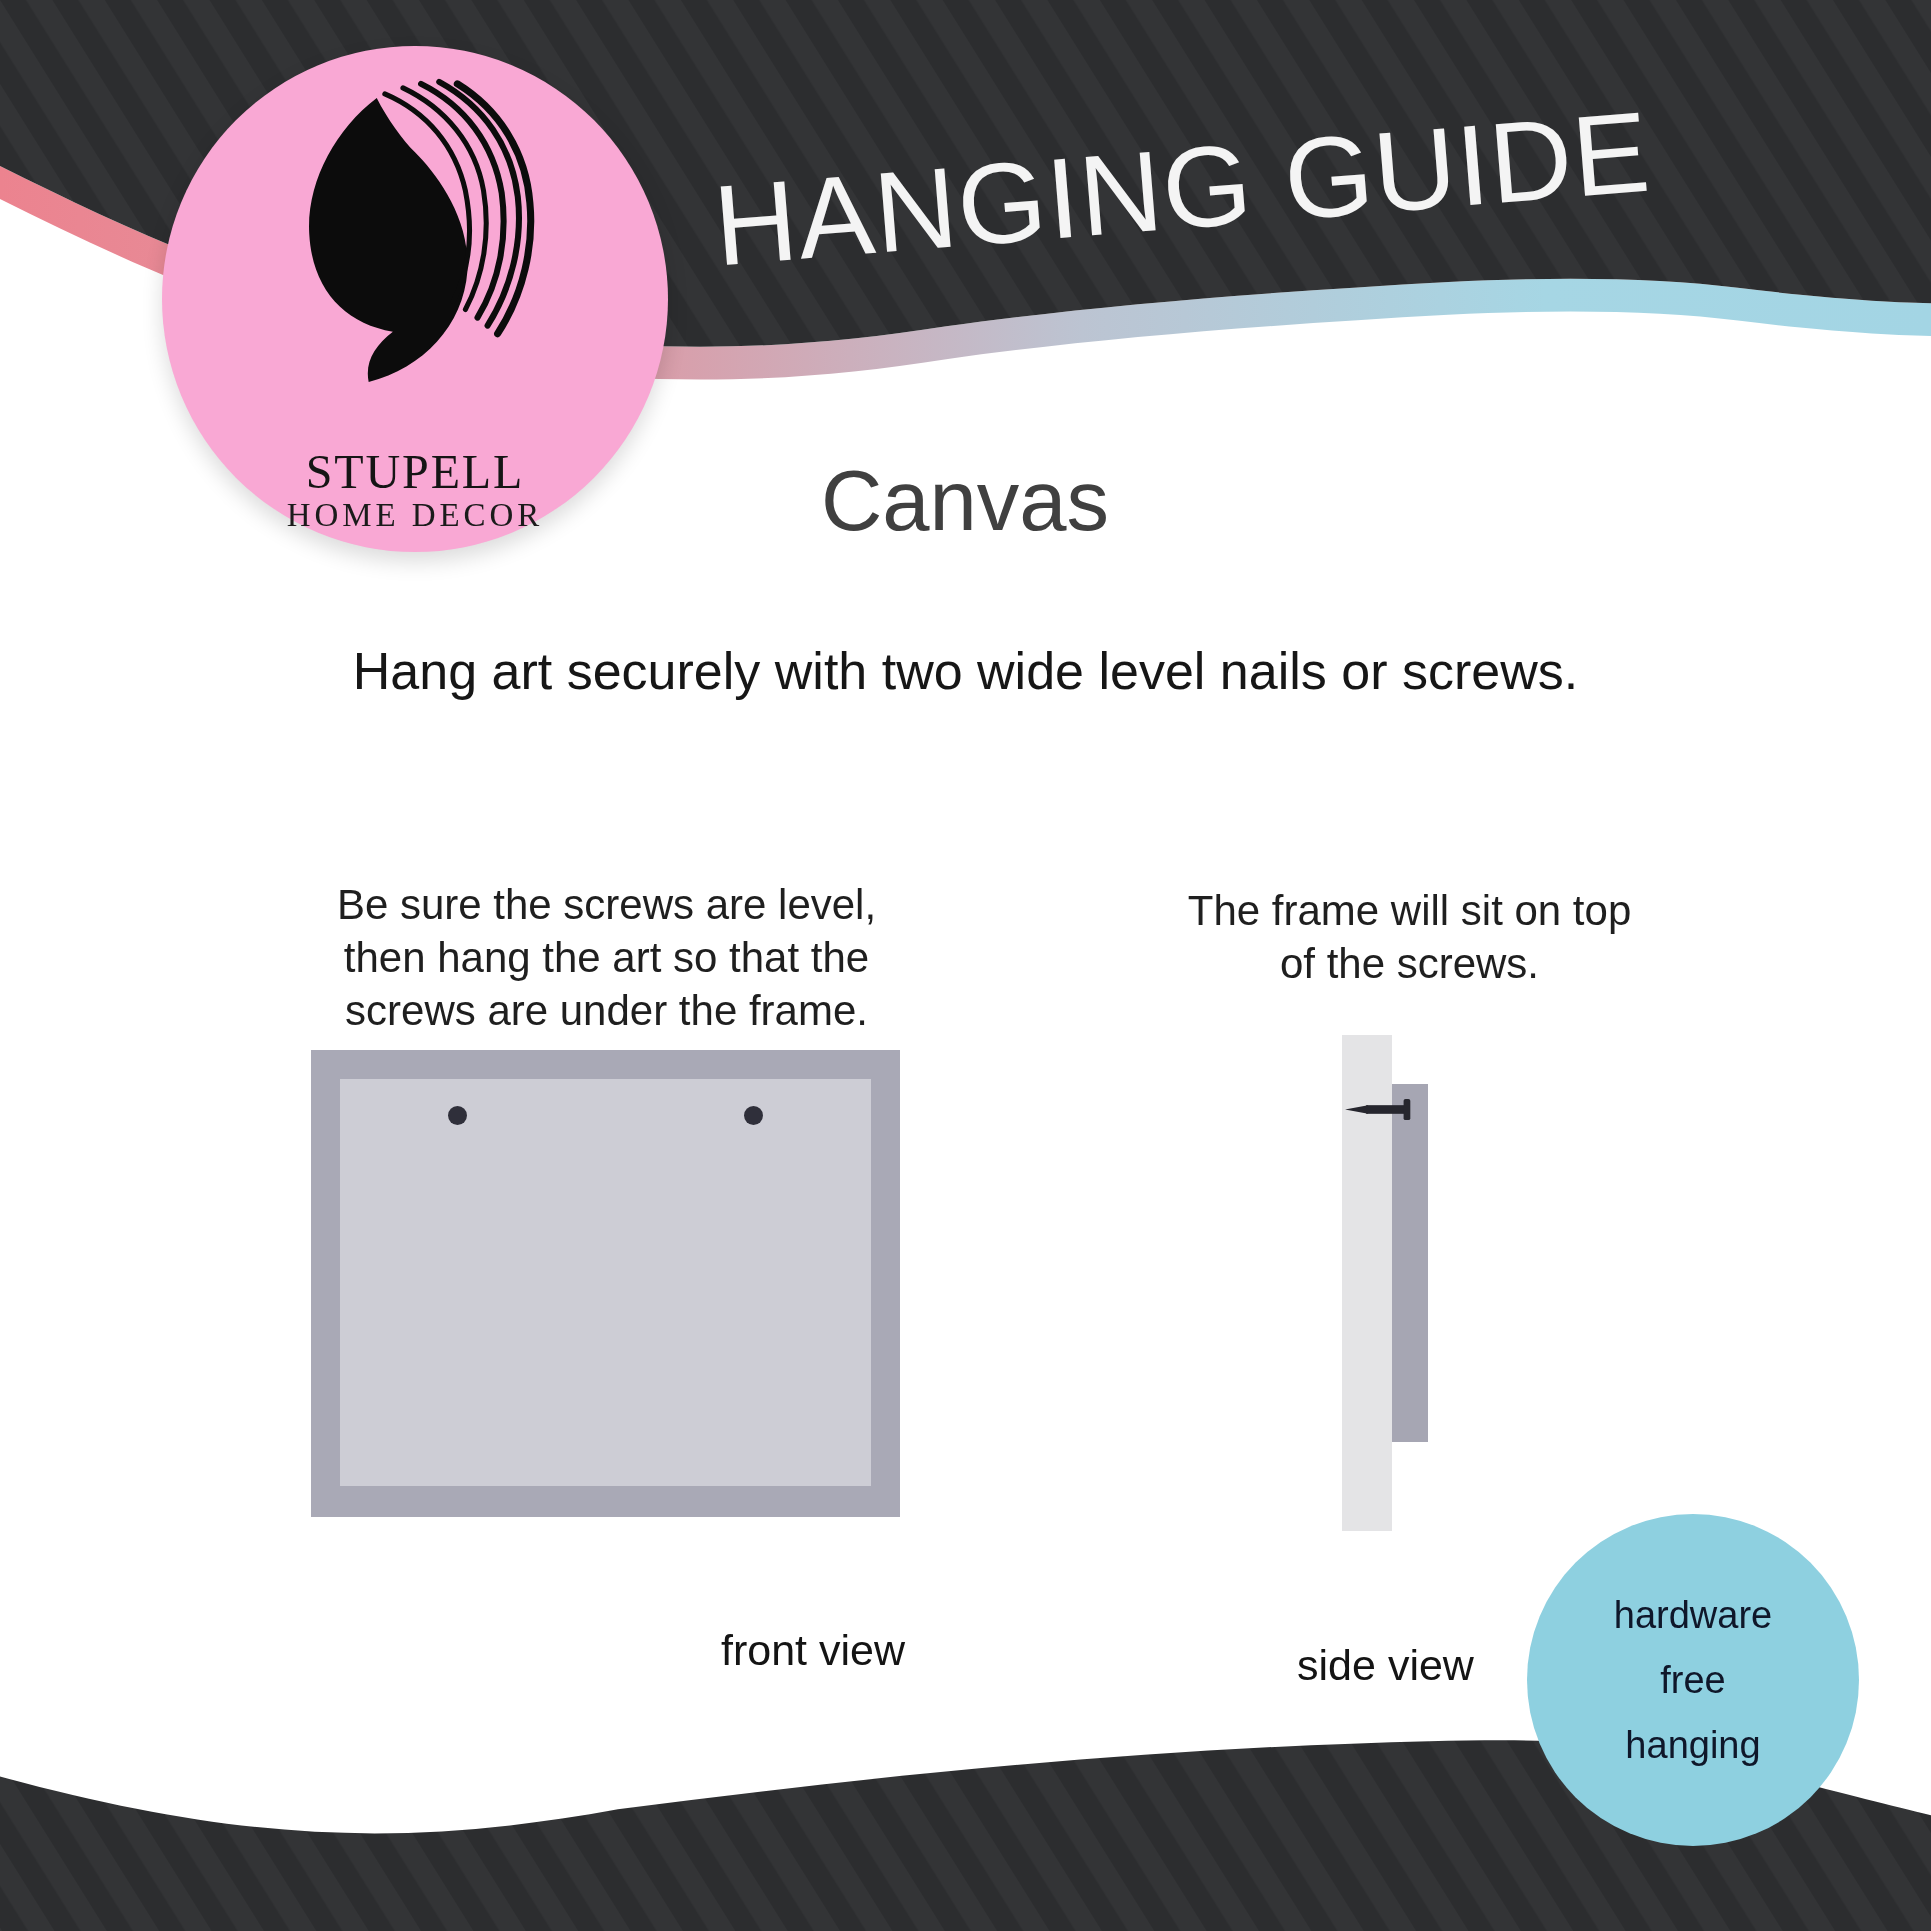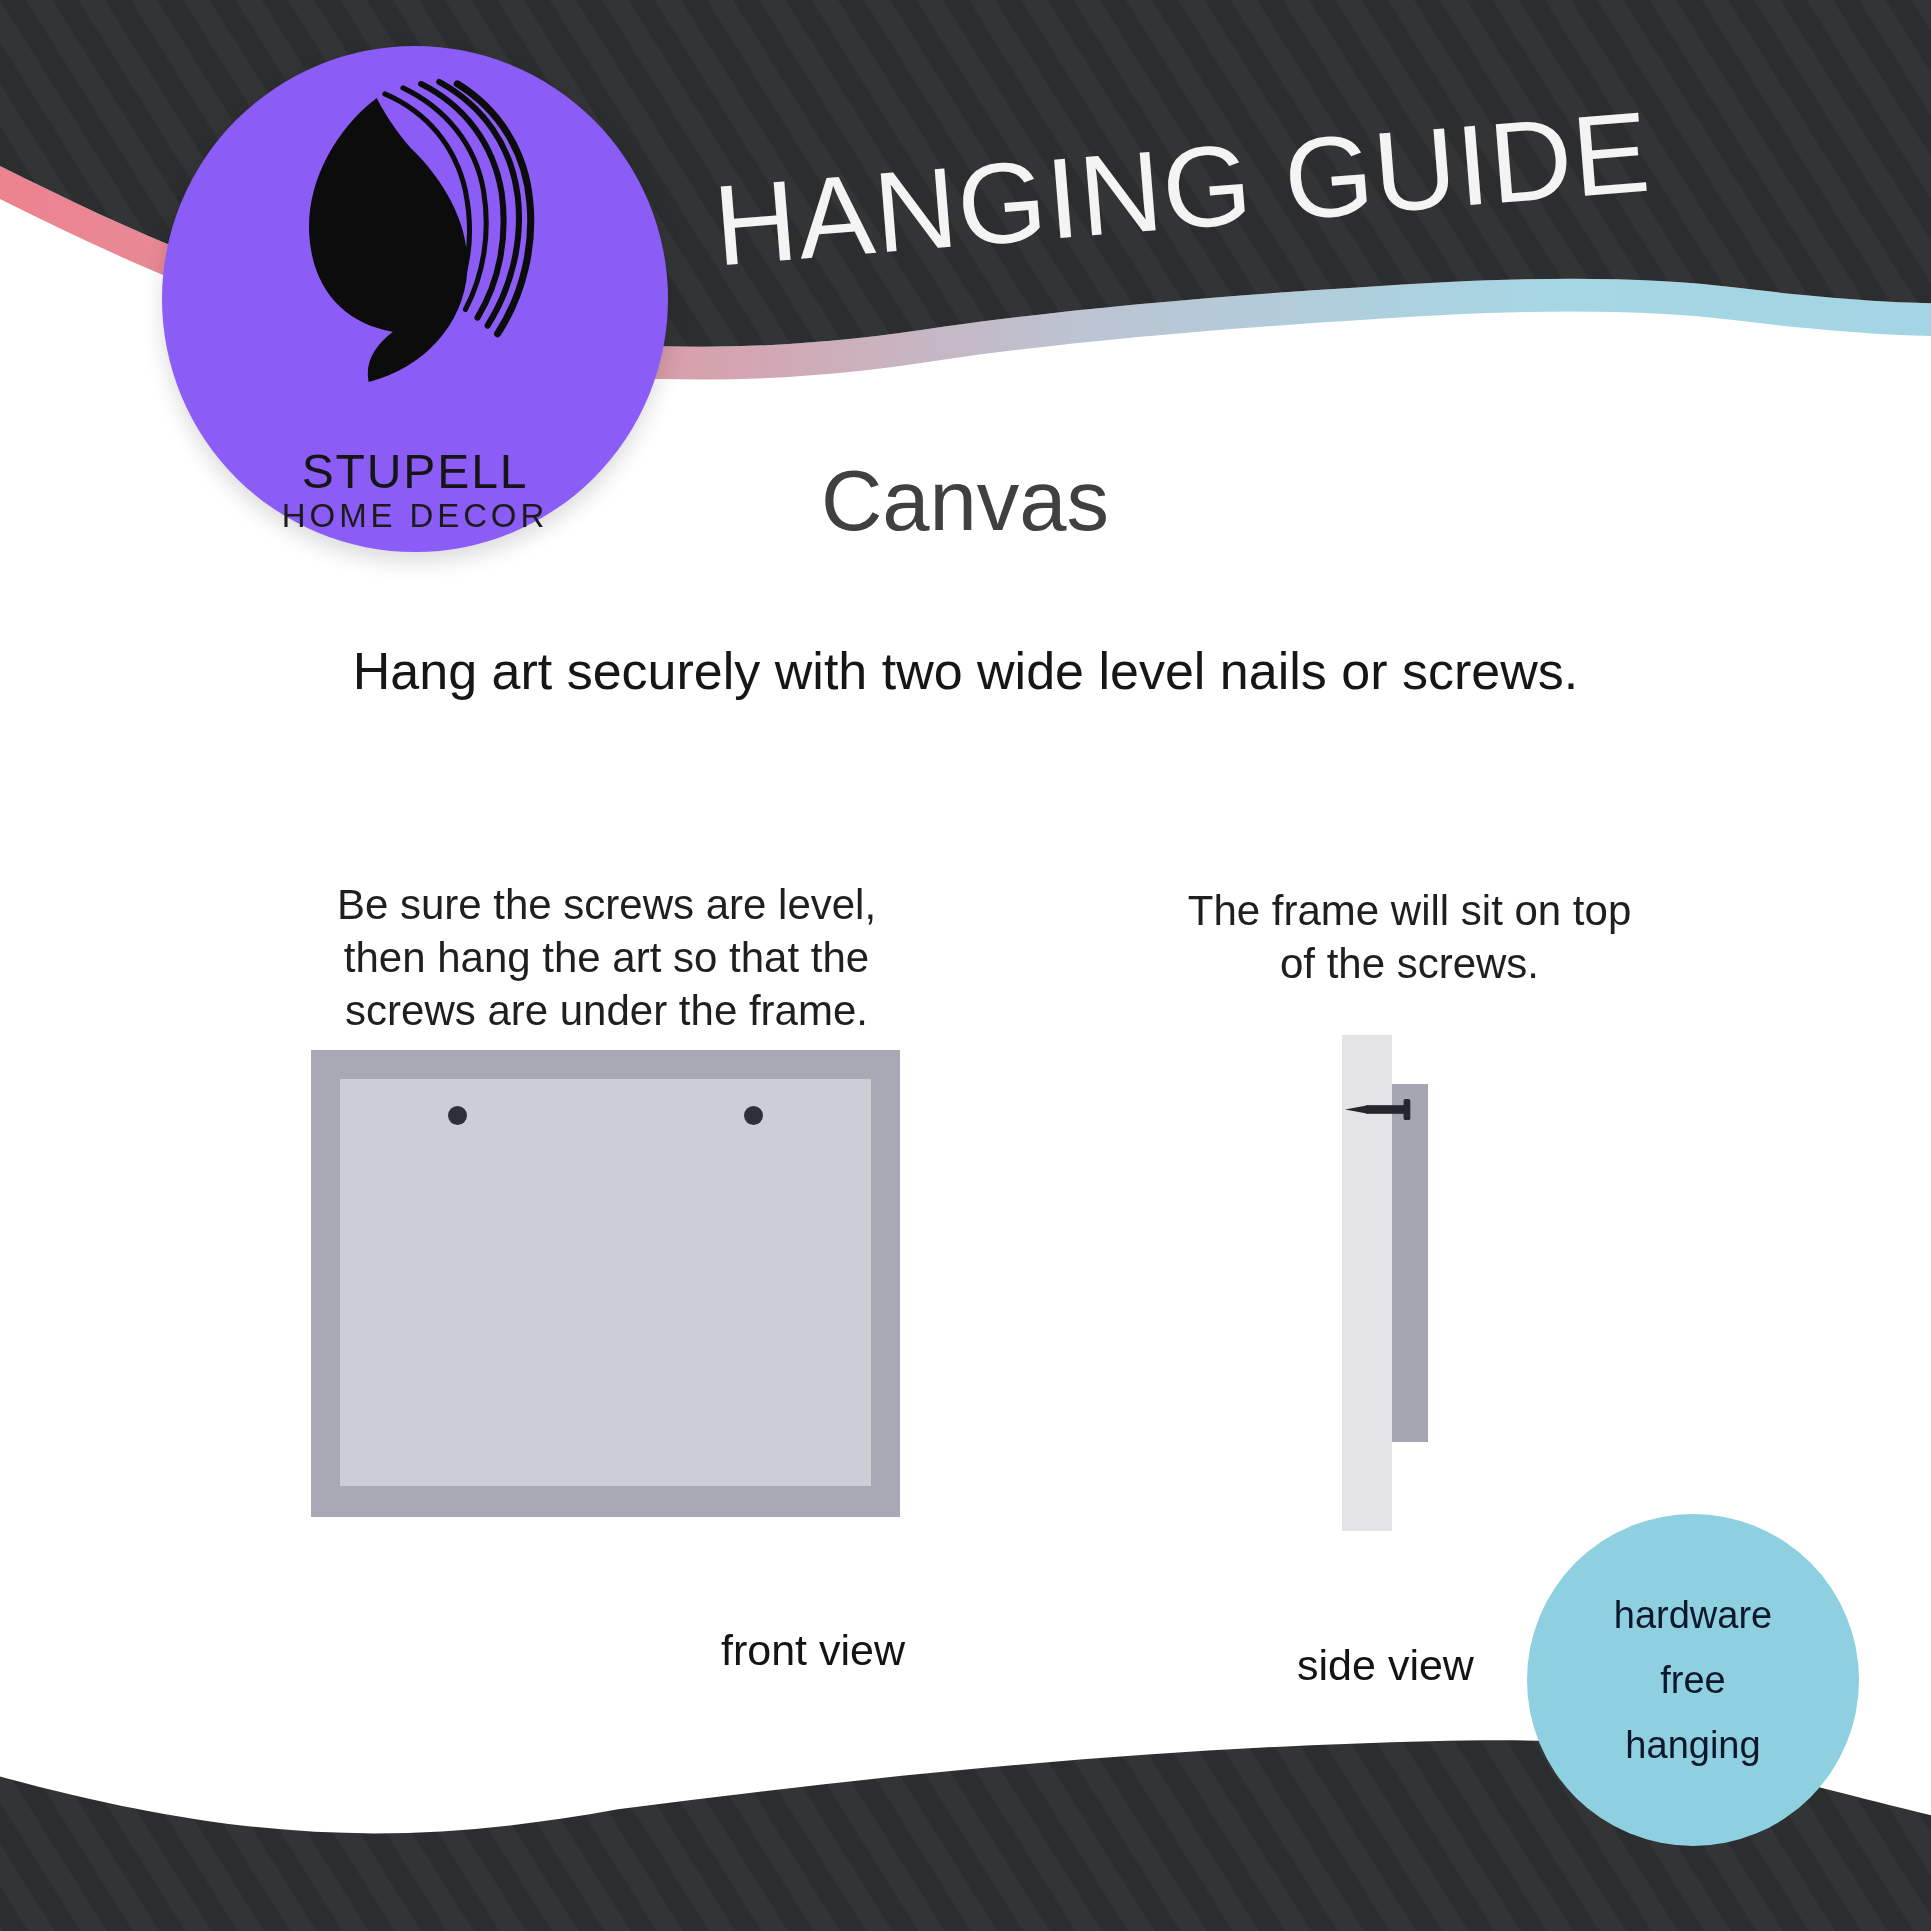--- a/index.html
+++ b/index.html
@@ -3,21 +3,21 @@
 <meta charset="utf-8">
 <style>
   html,body{margin:0;padding:0;background:#ffffff;}
   body{width:1931px;height:1931px;position:relative;overflow:hidden;
        font-family:"Liberation Sans", sans-serif;color:#1d1d1d;}
   .abs{position:absolute;}
   svg.bg{position:absolute;left:0;top:0;width:1931px;height:1931px;z-index:1;}
 
   
   .logo-circle{left:162px;top:46px;width:506px;height:506px;border-radius:50%;
-    background:#8b5cf6;box-shadow:0 9.7px 21px rgba(0,0,0,.14);z-index:3;}
+    background:#f9a8d4;box-shadow:0 9.7px 21px rgba(0,0,0,.14);z-index:3;font-family:Liberation Serif, serif;}
   .s-logo{position:absolute;left:114px;top:27px;width:272px;height:332px;}
   .brand-name{position:absolute;left:0;top:398px;width:100%;text-align:center;
     font-size:48px;letter-spacing:1.9px;color:#151515;}
   .brand-tagline{position:absolute;left:0;top:451px;width:100%;text-align:center;
     font-size:33px;letter-spacing:3.9px;color:#1b1b1b;}
 
   
   .hanging-title{left:699px;top:116px;width:966px;height:145px;line-height:145px;
     text-align:center;font-size:114px;color:#f4f4f4;letter-spacing:1px;
     transform:rotate(-4.6deg);transform-origin:50% 50%;z-index:2;white-space:nowrap;}

